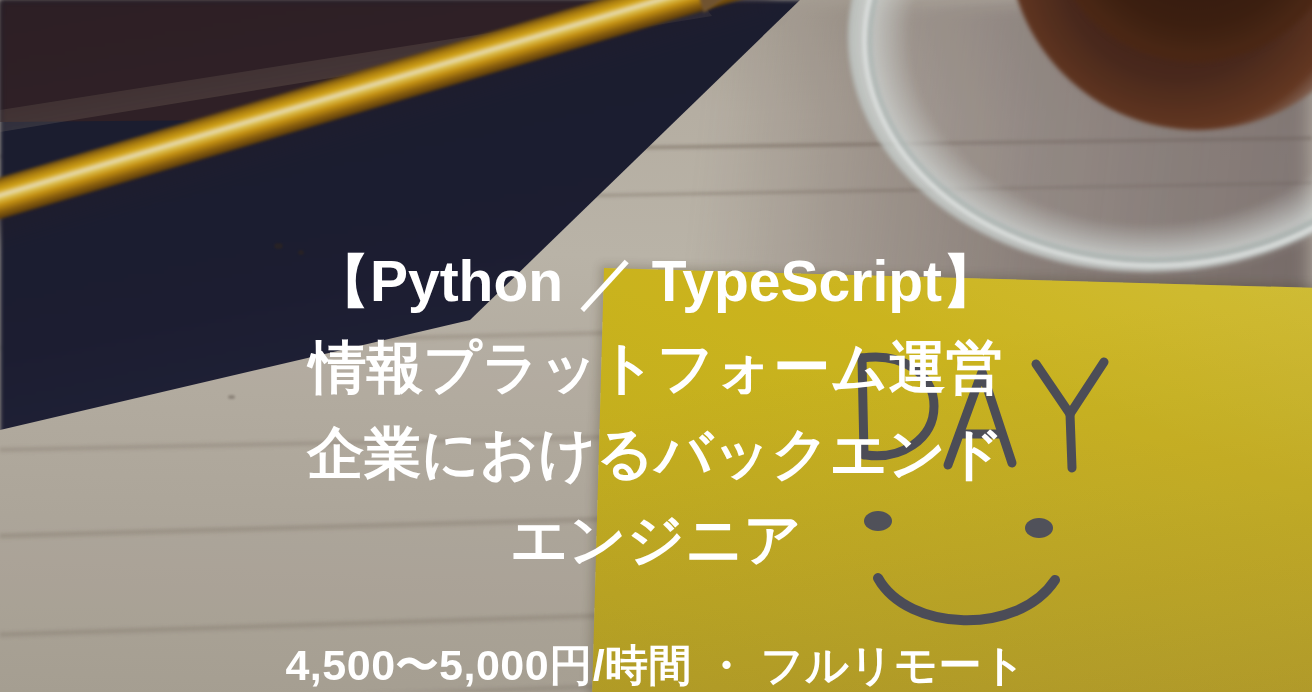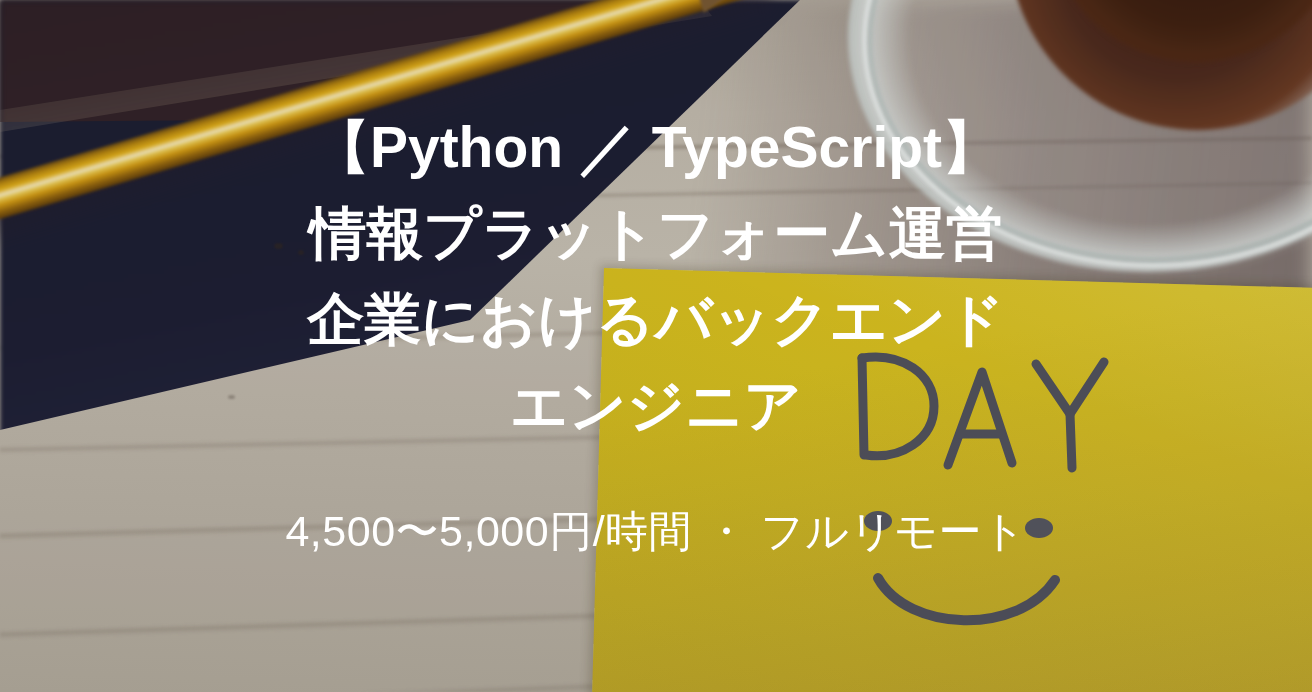--- a/index.html
+++ b/index.html
@@ -181,40 +181,40 @@
     background: rgba(28,26,30,0.10);
   }
 
   
   .content {
     position: absolute;
     inset: 0;
     display: flex;
     flex-direction: column;
     align-items: center;
-    justify-content: flex-start;
+    justify-content: flex-end;
     text-align: center;
   }
   .title {
     margin: 0;
     padding-top: 104px;
     width: 700px;
     color: #ffffff;
     font-size: 57px;
     font-weight: 700;
     line-height: 86px;
     letter-spacing: 0px;
     word-break: break-all;
   }
   .subtitle {
     margin: 0;
     padding-top: 58px;
     color: #ffffff;
     font-size: 43px;
-    font-weight: 400;
+    font-weight: 700;
     line-height: 1.2;
     letter-spacing: 0.5px;
     white-space: nowrap;
   }
 </style>
 </head>
 <body>
 
 <div id="canvas">
 

